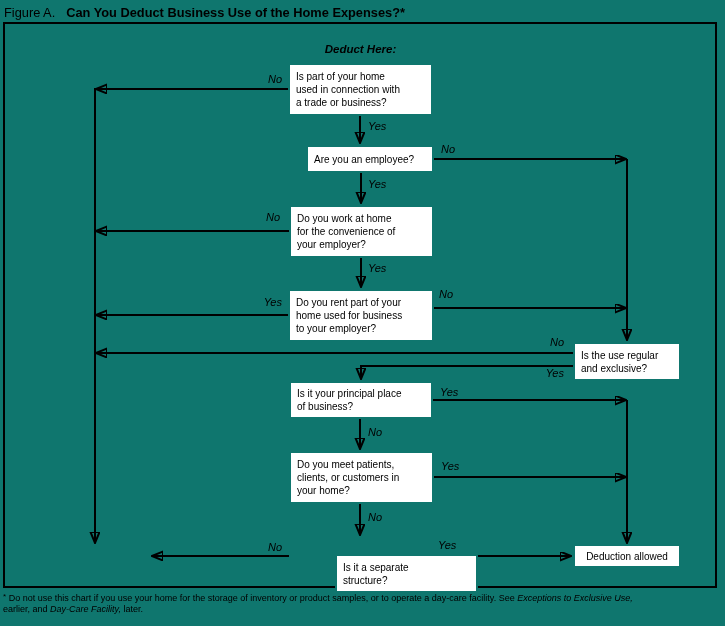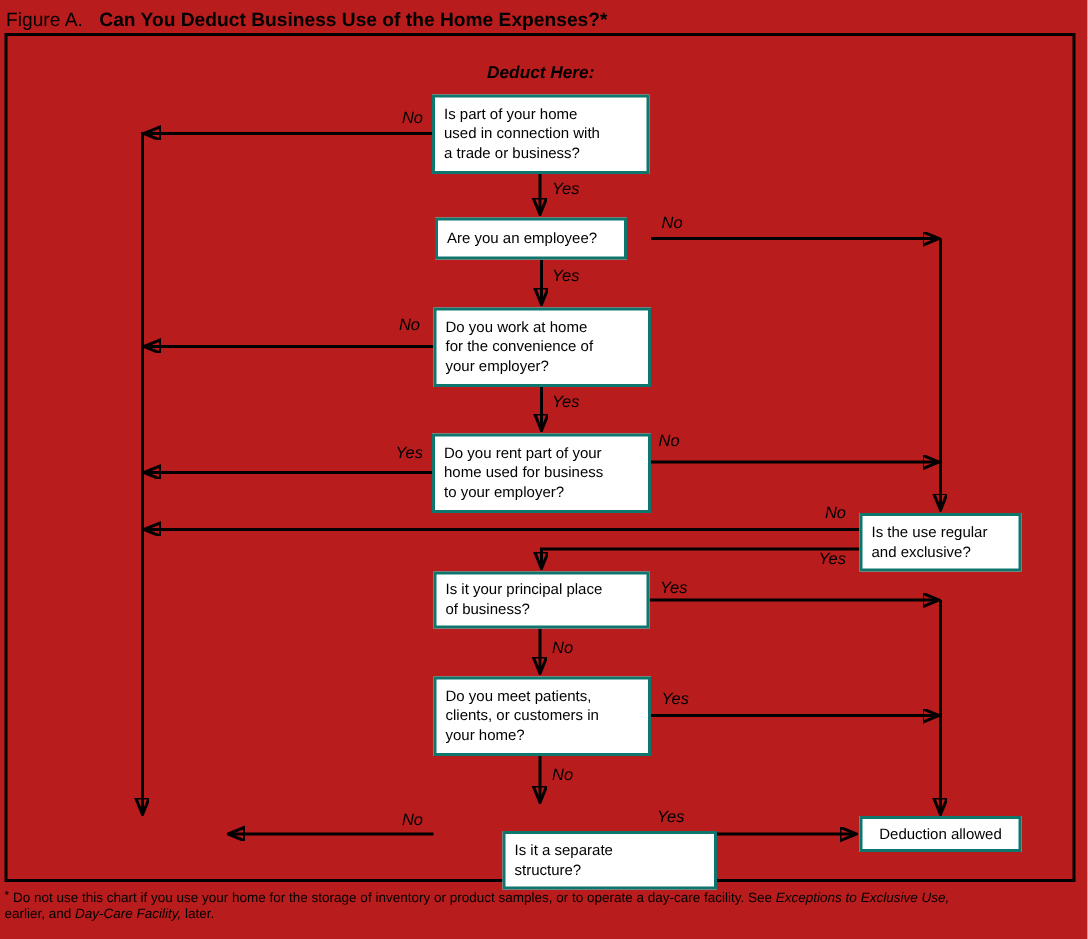--- a/index.html
+++ b/index.html
@@ -1,19 +1,19 @@
 <!DOCTYPE html>
 <html><head>
 <meta charset="utf-8">
 <style>
   * { box-sizing: border-box; }
   html, body { margin: 0; padding: 0; background: #fff; }
   #canvas {
     position: relative; width: 725px; height: 626px;
-    background: #b91c1c; color: #000;
+    background: #0f766e; color: #000;
     font-family: "Liberation Sans", sans-serif;
     overflow: hidden;
   }
   .title { position: absolute; left: 4px; top: 5px; font-size: 12.8px; white-space: nowrap; }
   .title .prefix { font-weight: normal; margin-right: 11px; }
   .title .main { font-weight: bold; }
   .frame { position: absolute; left: 3px; top: 22px; width: 714px; height: 566px; border: 2px solid #000; }
   .start {
     position: absolute; left: 288px; top: 43px; width: 145px;
     text-align: center; font-style: italic; font-weight: bold; font-size: 11.5px;
@@ -71,21 +71,21 @@
     <path d="M360,419 V448" marker-end="url(#ah)"></path>
     <path d="M434,477 H625" marker-end="url(#ah)"></path>
     <path d="M360,504 V534" marker-end="url(#ah)"></path>
     <path d="M289,556 H153" marker-end="url(#ah)"></path>
     <path d="M433,556 H570" marker-end="url(#ah)"></path>
   </svg>
 
   <div class="node" style="left:288px; top:63px;  width:145px; height:53px;">Is part of your home
 used in connection with
 a trade or business?</div>
-  <div class="node" style="left:290px; top:145px; width:128px; height:28px;">Are you an employee?</div>
+  <div class="node" style="left:306px; top:145px; width:128px; height:28px;">Are you an employee?</div>
   <div class="node" style="left:289px; top:205px; width:145px; height:53px;">Do you work at home
 for the convenience of
 your employer?</div>
   <div class="node" style="left:573px; top:342px; width:108px; height:39px;">Is the use regular
 and exclusive?</div>
   <div class="node" style="left:288px; top:289px; width:146px; height:53px;">Do you rent part of your
 home used for business
 to your employer?</div>
   <div class="node" style="left:289px; top:381px; width:144px; height:38px;">Is it your principal place
 of business?</div>

